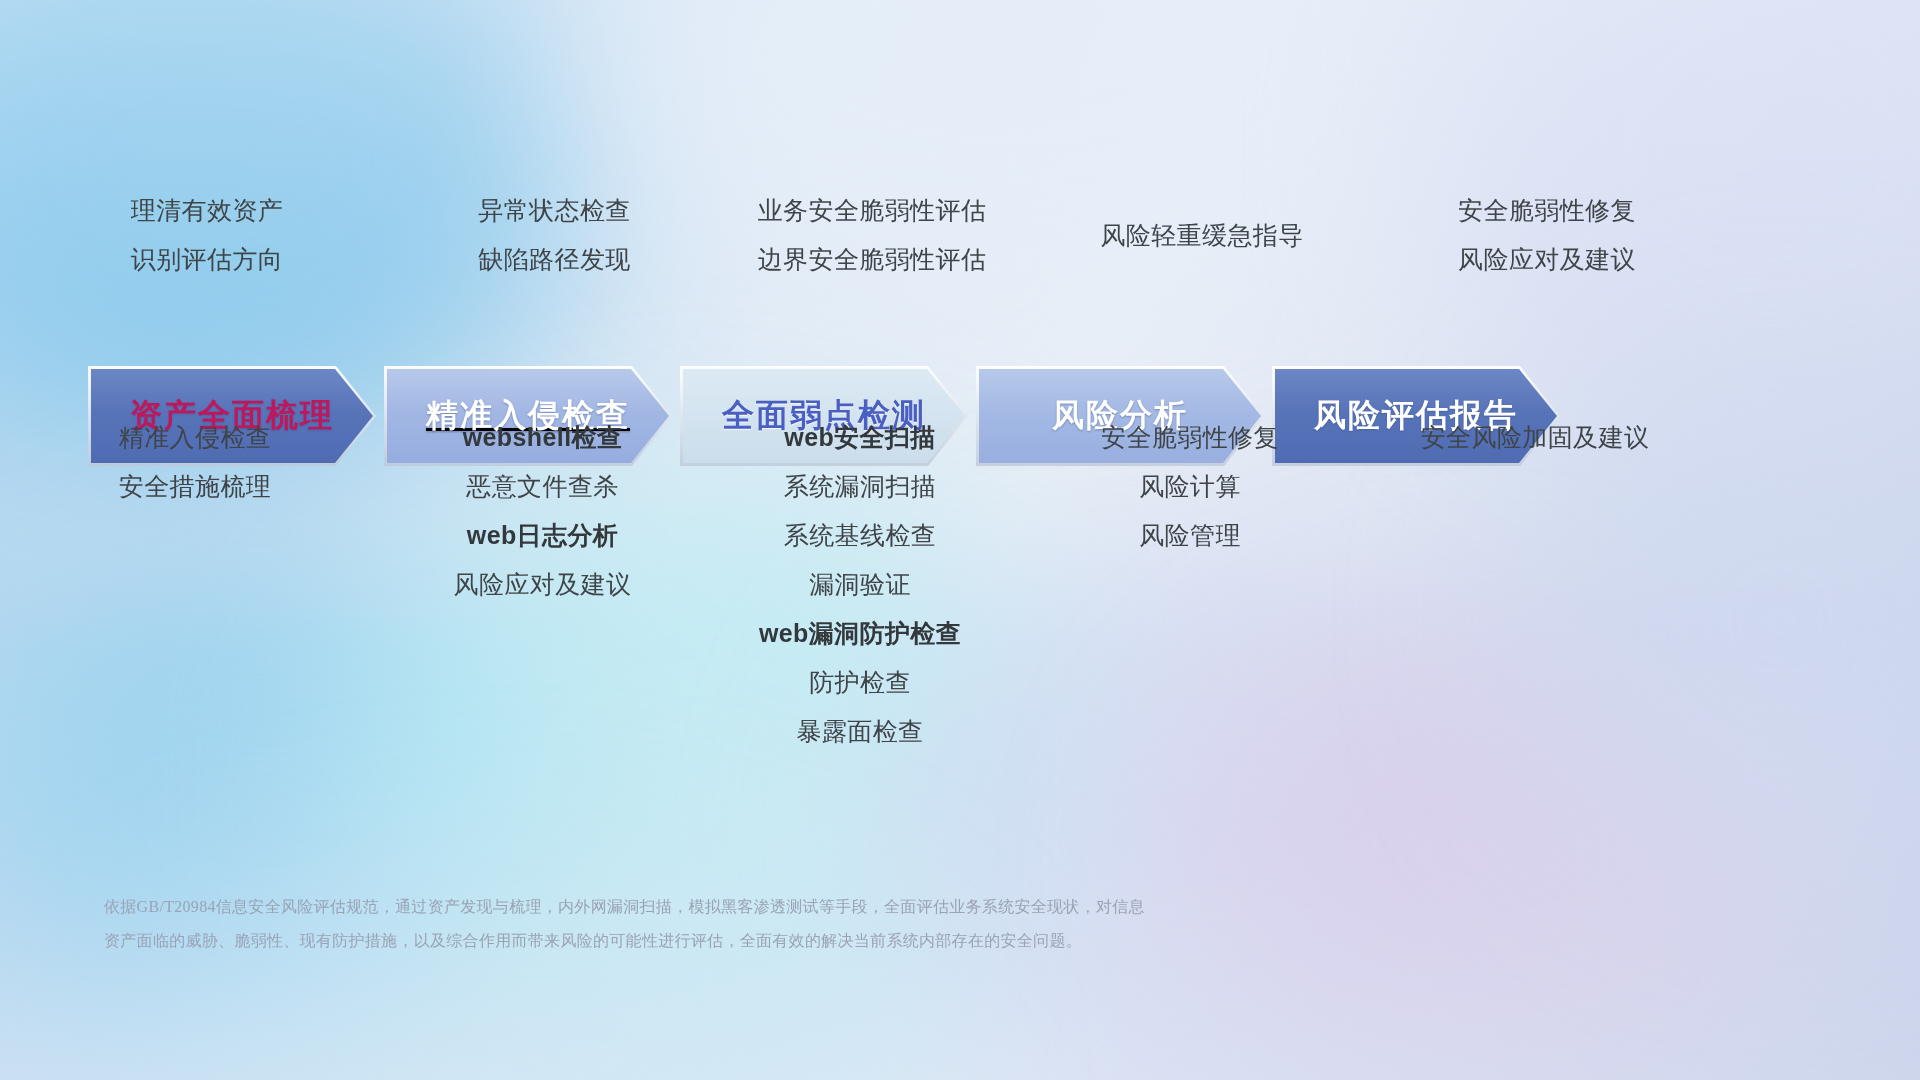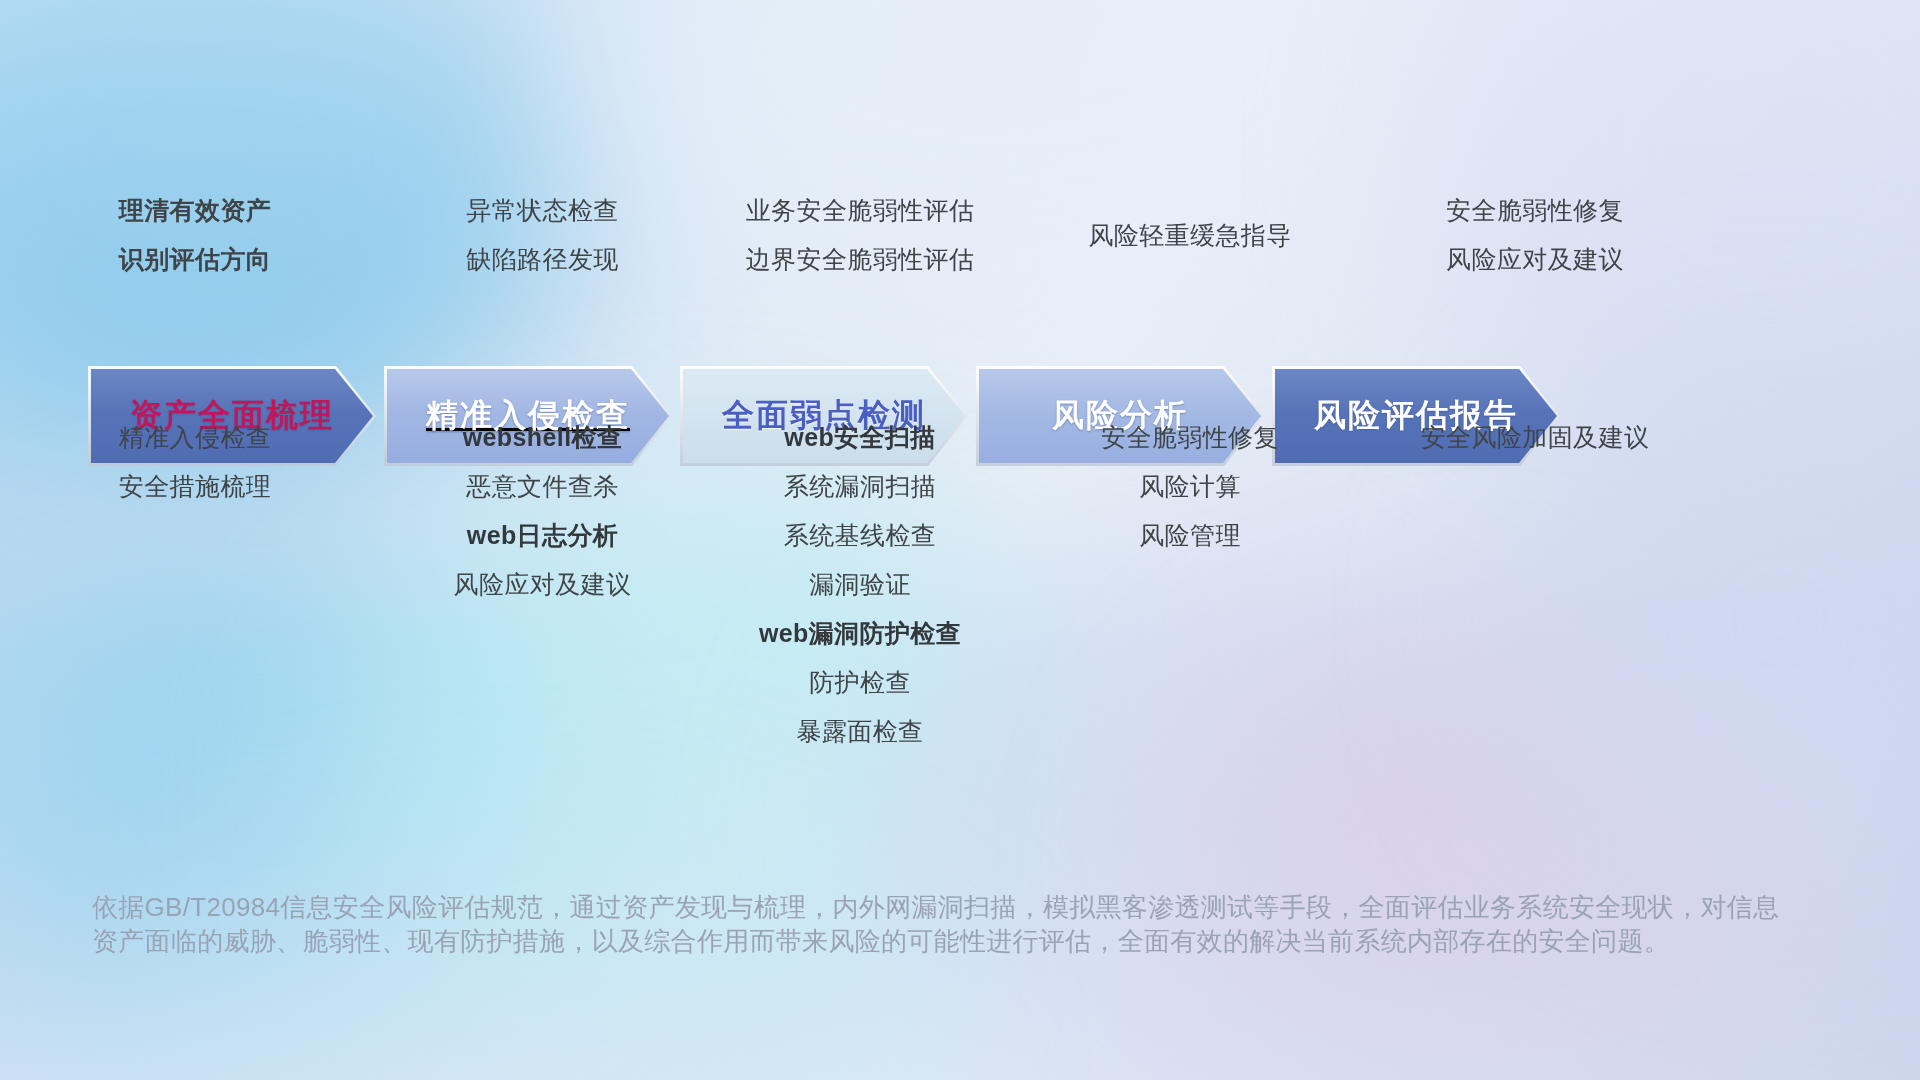--- a/index.html
+++ b/index.html
@@ -61,22 +61,22 @@
     clip-path:polygon(0 0, calc(100% - 40px) 0, 100% 50%, calc(100% - 40px) 100%, 0 100%);
     background:linear-gradient(180deg,rgba(255,255,255,.95),rgba(190,200,215,.8));
   }
   .chev-inner{
     position:absolute;top:3px;left:3px;height:94px;
     clip-path:polygon(0 0, calc(100% - 38px) 0, 100% 50%, calc(100% - 38px) 100%, 0 100%);
   }
 
   
   #footer{
-    position:absolute;left:92px;top:890px;width:1500px;
-    color:#9aa3b5;font-size:26px;line-height:34px;letter-spacing:.3px;
+    position:absolute;left:104px;top:890px;width:1500px;
+    color:#9aa3b5;font-size:16px;line-height:34px;letter-spacing:.3px;font-family:Liberation Serif, serif;
   }
   #footer div{white-space:nowrap;}
 </style>
 </head>
 <body>
 
 <div id="bg-base"></div>
 <div class="blob" id="blob-1"></div>
 <div class="blob" id="blob-7"></div>
 <div class="blob" id="blob-6"></div>
@@ -84,21 +84,21 @@
 <div class="blob" id="blob-3"></div>
 <div class="blob" id="blob-4"></div>
 <div class="blob" id="blob-5"></div>
 <div class="blob" id="blob-8"></div>
 <div class="blob" id="blob-9"></div>
 <div id="bg-veil"></div>
 
 <div id="stage">
 
   <div class="cap-row" id="top-row">
-    <div class="cap-col c1" style="margin-left:0;width:390px;font-weight:bold;">
+    <div class="cap-col c1" style="margin-left:12px;width:390px;">
       <div class="cap-line">理清有效资产</div>
       <div class="cap-line">识别评估方向</div>
     </div>
     <div class="cap-col c2" style="width:305px;">
       <div class="cap-line">异常状态检查</div>
       <div class="cap-line">缺陷路径发现</div>
     </div>
     <div class="cap-col c3" style="width:330px;">
       <div class="cap-line">业务安全脆弱性评估</div>
       <div class="cap-line">边界安全脆弱性评估</div>

